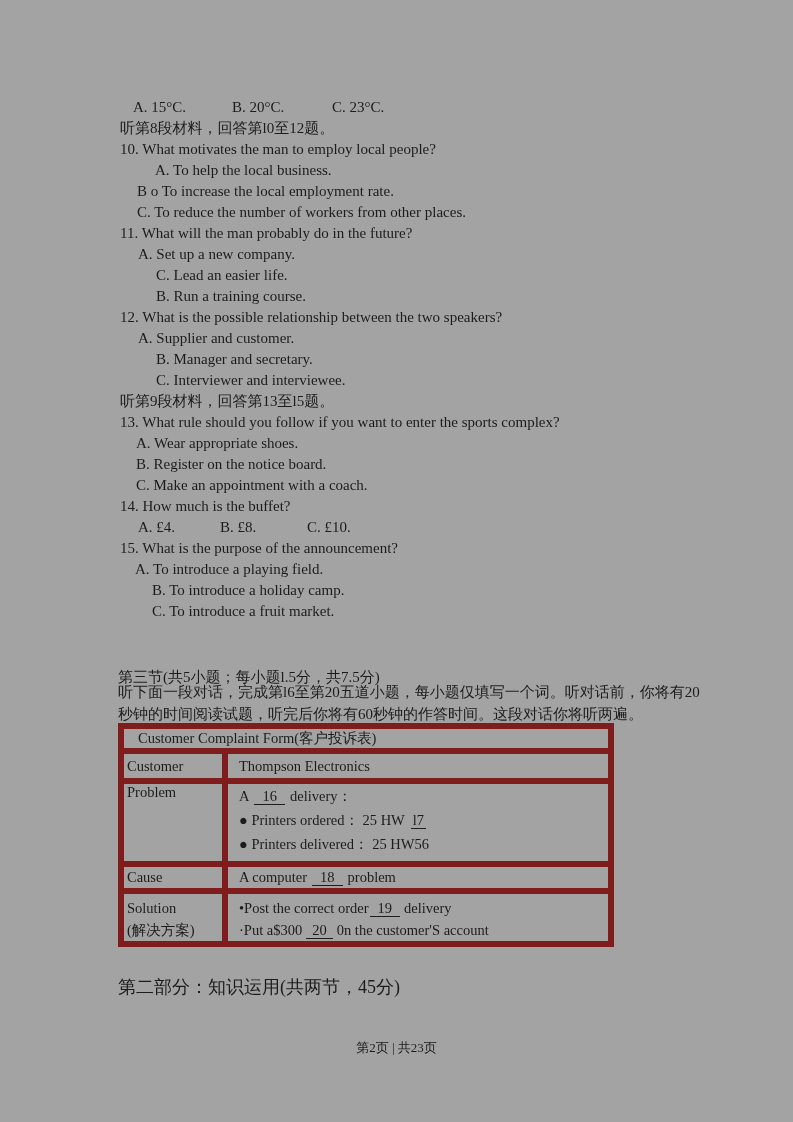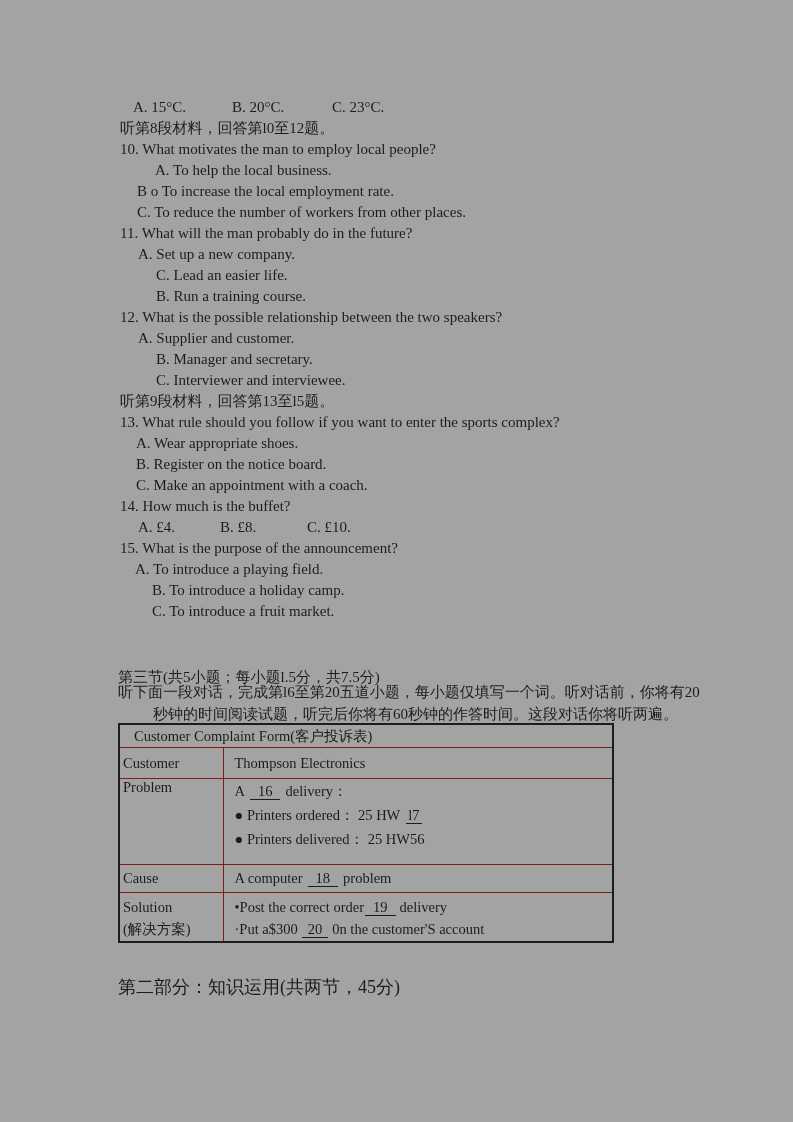--- a/index.html
+++ b/index.html
@@ -12,32 +12,32 @@
     font-size:15px;
     overflow:hidden;
   }
   .abs{position:absolute;}
   
   .qblock{left:118px;top:97px;width:620px;}
   .ln{height:21px;line-height:21px;white-space:nowrap;position:relative;}
   .opt{position:absolute;top:0;}
   
   .sec3{left:118px;top:668px;white-space:nowrap;}
-  .instr{left:118px;top:681px;width:560px;text-align:right;}
+  .instr{left:118px;top:681px;width:560px;}
   .instr .iln{height:22px;line-height:22px;white-space:nowrap;}
   .part2{left:118px;top:975px;font-size:18px;white-space:nowrap;}
   .footer{left:0;top:1039px;width:793px;text-align:center;font-size:13px;}
   
   .ctable{
     position:absolute;left:118px;top:723px;width:496px;height:220px;
     border-collapse:collapse;table-layout:fixed;
     font-size:14.5px;color:#1c1c1c;
   }
   .ctable td{
-    border:1px solid #7f1d1d;
+    border:6px solid #7f1d1d;
     padding:0;vertical-align:middle;white-space:nowrap;overflow:hidden;
   }
   .ctable{border:2px solid #1d1d1d;}
   .ctable .c-label{padding-left:3px;}
   .ctable .c-val{padding-left:11px;}
   .ctable .t-title td{padding-left:14px;}
   .vtop{vertical-align:top !important;}
   .cell-pad{padding-top:4px;}
   .cell-ln{height:24px;line-height:24px;white-space:nowrap;}
   .cell-ln2{height:22px;line-height:22px;white-space:nowrap;}
@@ -147,14 +147,15 @@
           <div class="cell-ln2">
             <span>·Put a$300</span><span class="blank b20">20</span><span>0n the customer'S account</span>
           </div>
         </td>
       </tr>
     </tbody>
   </table>
 
   <div class="abs part2">第二部分：知识运用(共两节，45分)</div>
 
+  <div class="abs footer">第2页 | 共23页</div>
 
 </div>
 
 </body></html>

